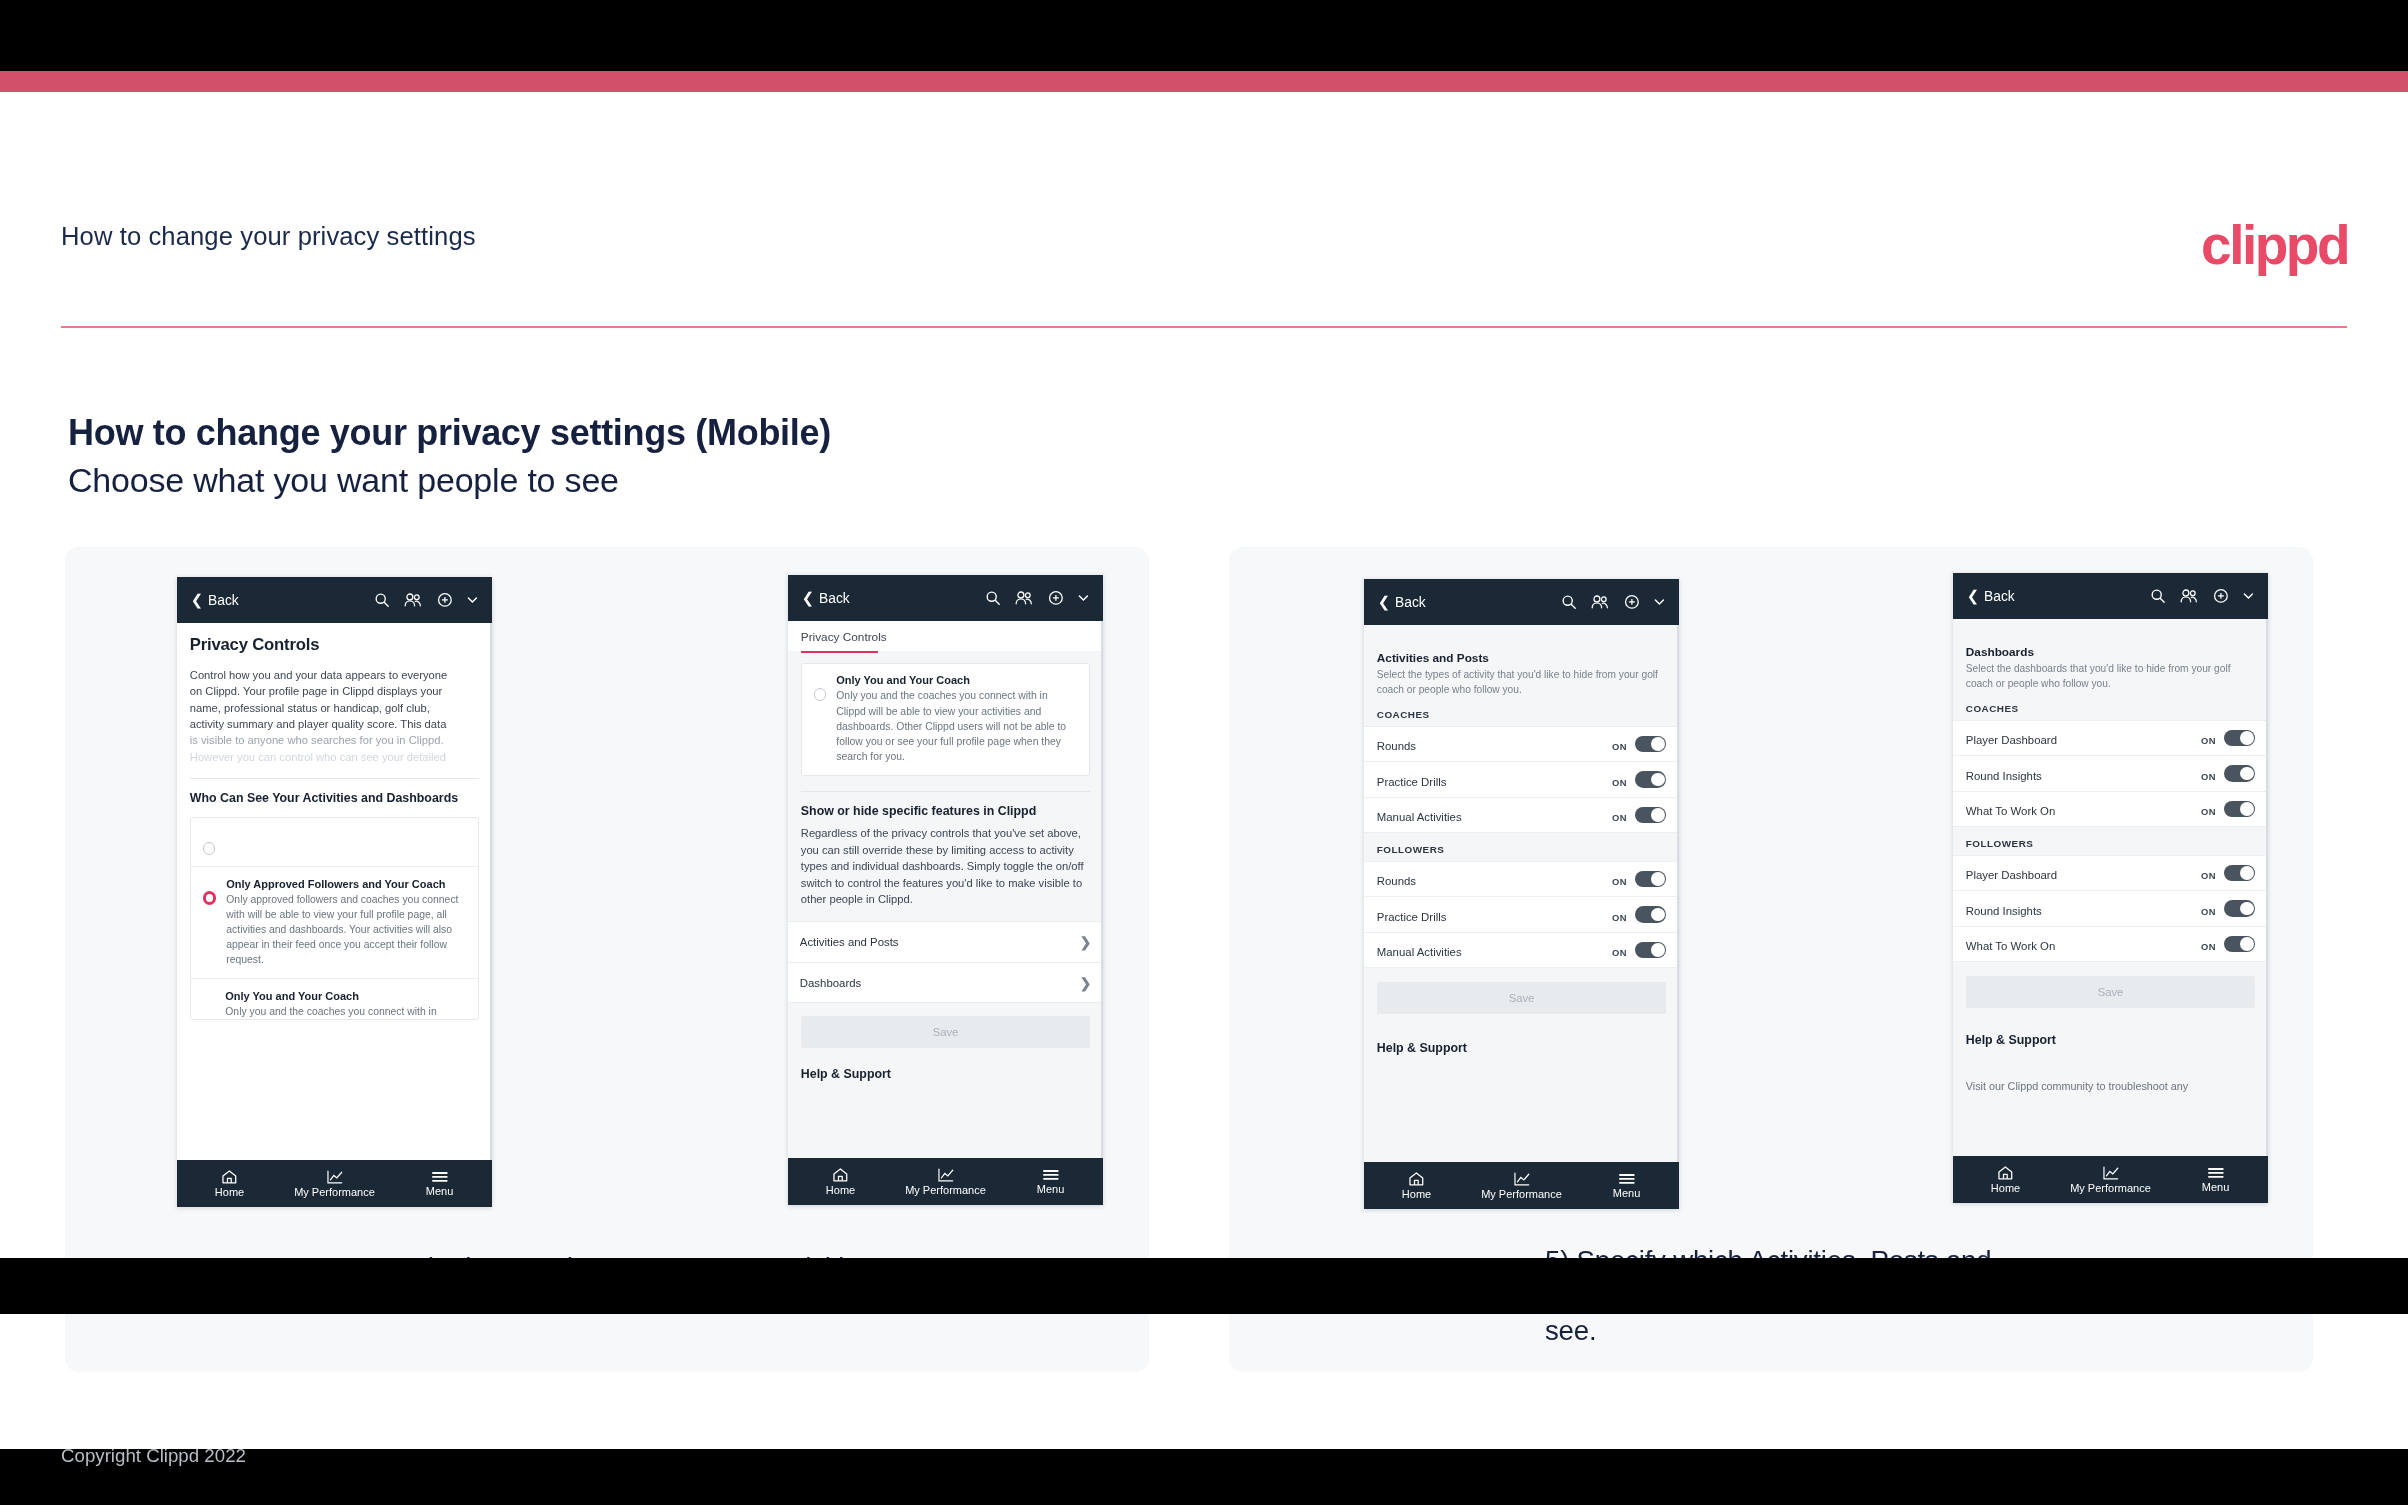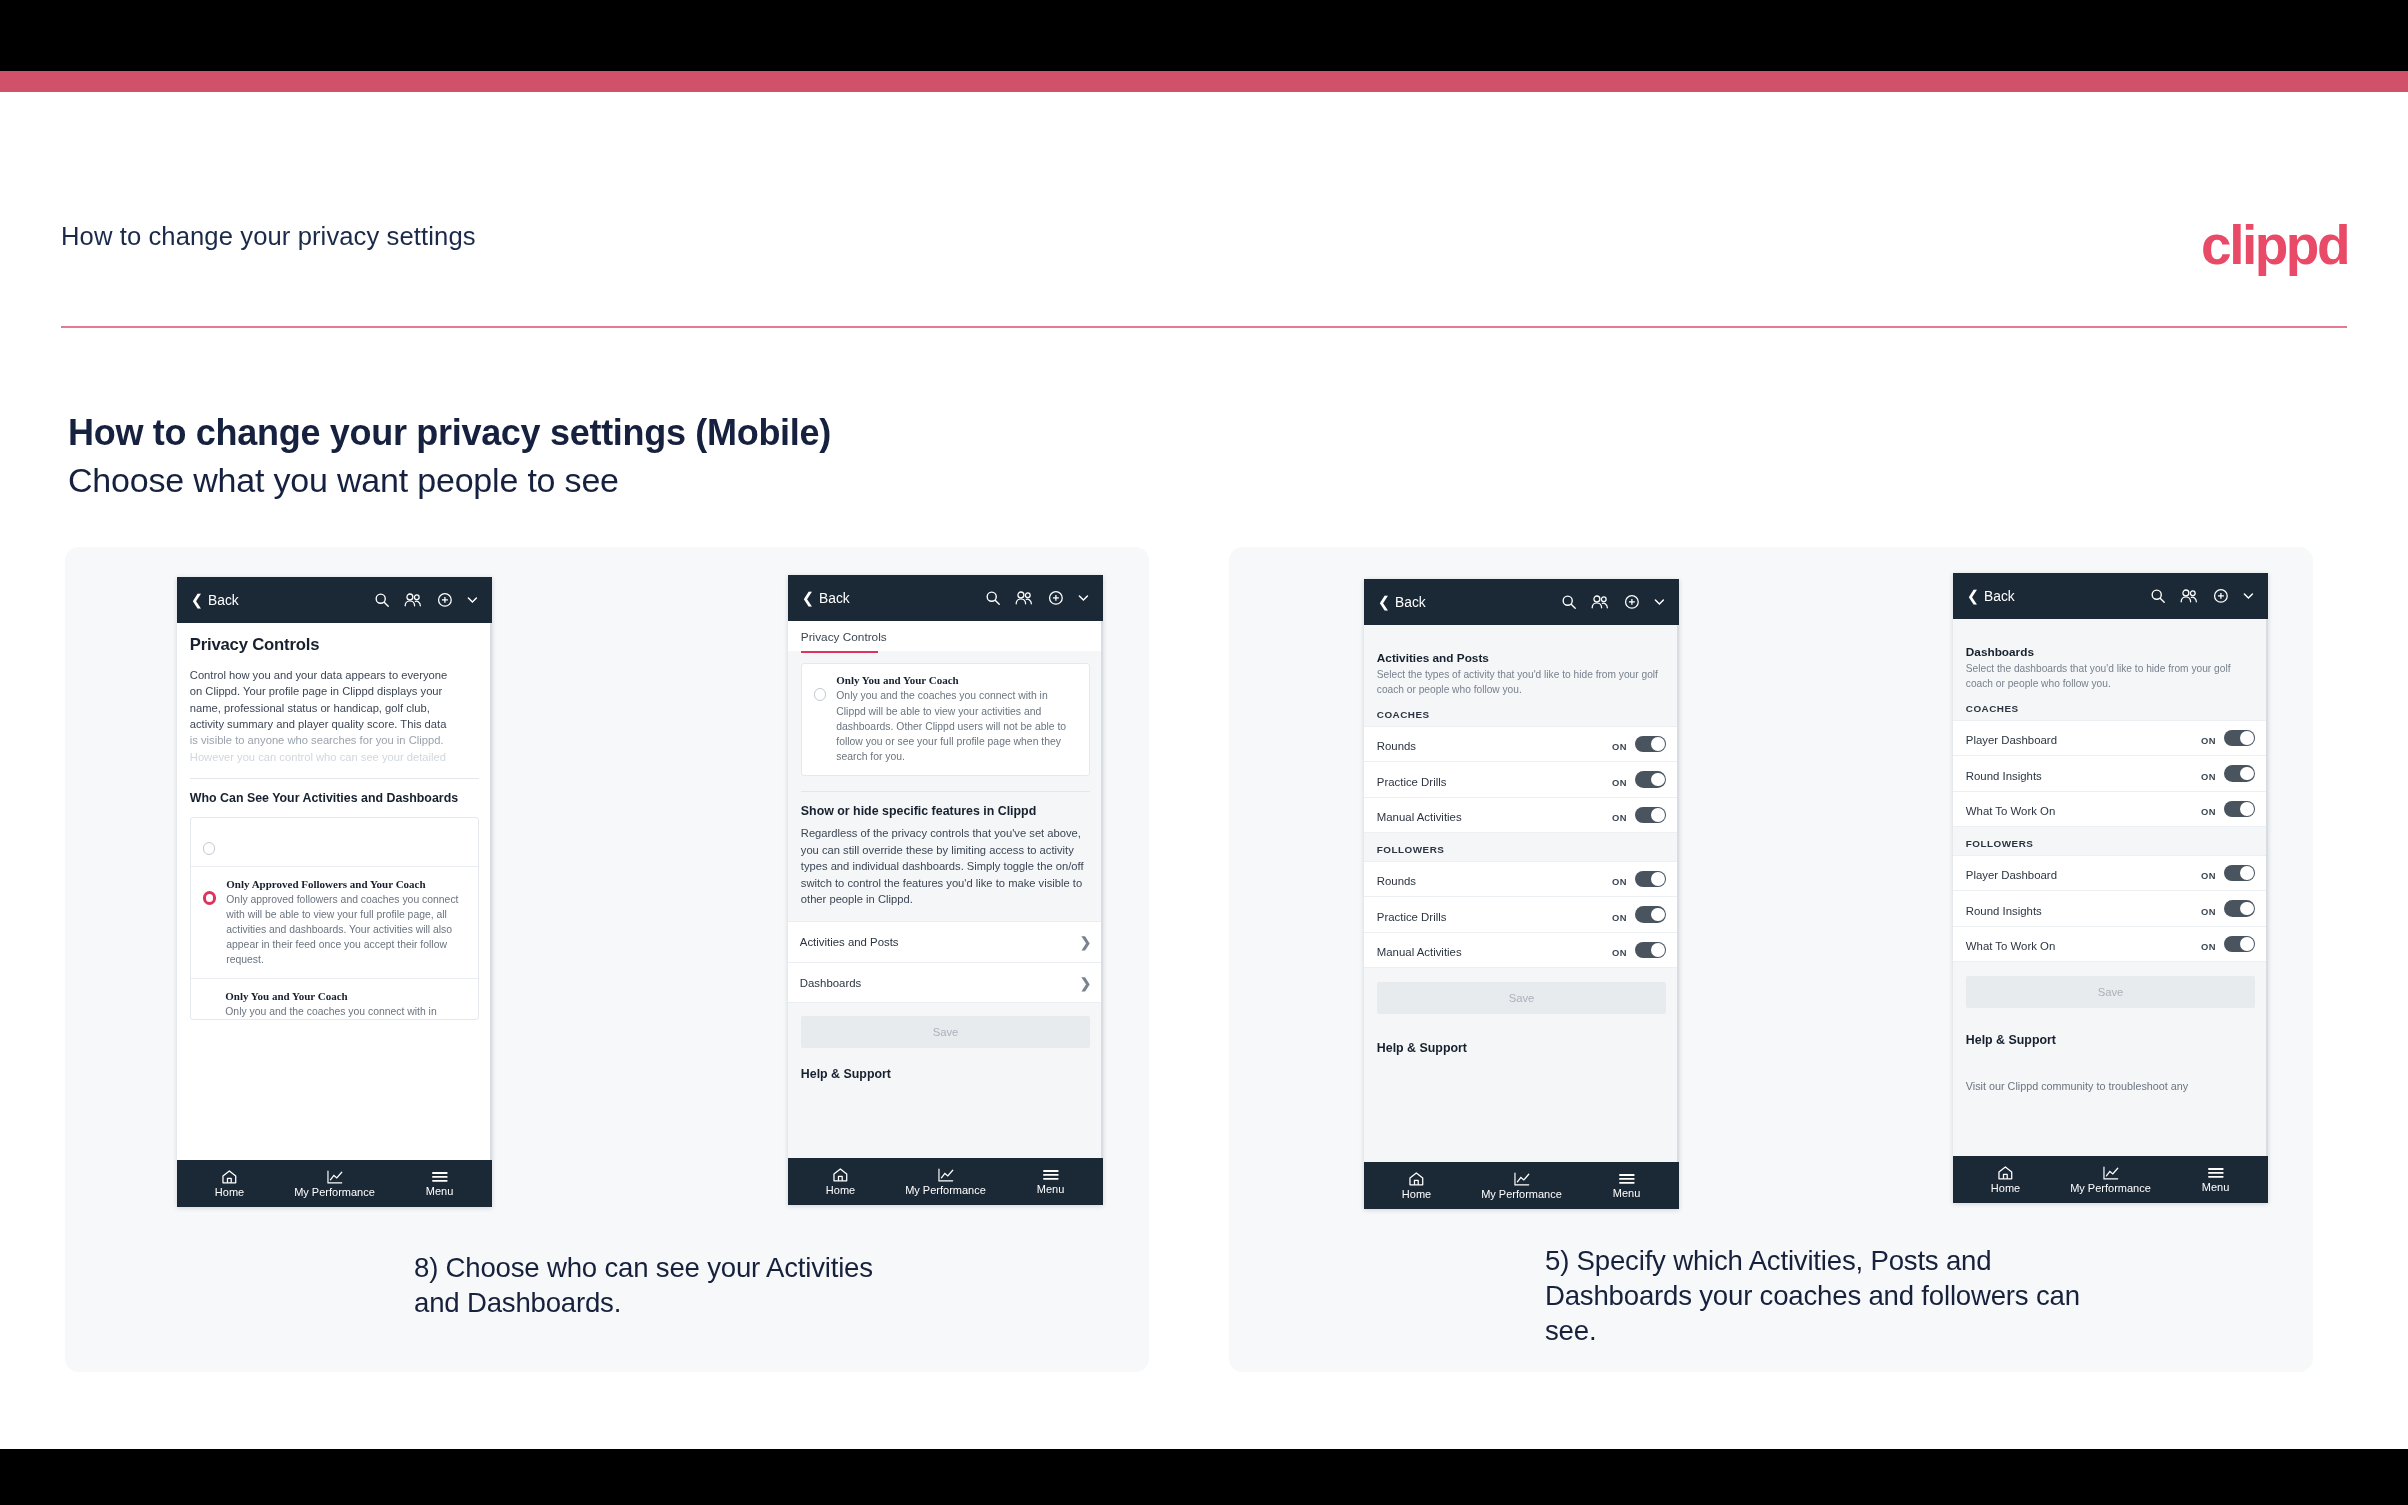--- a/index.html
+++ b/index.html
@@ -1,21 +1,21 @@
 <!DOCTYPE html>
 <html><head>
 <meta charset="utf-8">
 <style>
   * { box-sizing: border-box; margin: 0; padding: 0; }
   html, body {
     width: 2409px; height: 1505px;
     background: #000; overflow: hidden;
     font-family: "Liberation Sans", sans-serif;
   }
-  .slide-wrap { position: relative; width: 2409px; height: 1505px; background: #1d4ed8; }
+  .slide-wrap { position: relative; width: 2409px; height: 1314px; background: #1d4ed8; }
   .bar-black-top { position: absolute; left: 0; top: 0; width: 2409px; height: 71px; background: #000; }
   .bar-pink { position: absolute; left: 0; top: 71px; width: 2409px; height: 20.7px; background: #d1506a; }
   .bar-black-bottom { position: absolute; left: 0; bottom: 0; width: 2409px; height: 56px; background: #000; }
   .page {
     position: absolute; left: 0; top: 92px; width: 2409px; height: 1357px;
     background: #ffffff;
   }
 
   
   .hdr-title {
@@ -94,21 +94,21 @@
     border-radius: 3px; overflow: hidden;
   }
   .opt-row { display: flex; align-items: flex-start; padding: 10.8px 9.9px 10.8px 7.9px; border-bottom: 1px solid #eaedf1; }
   .opt-row:last-child { border-bottom: none; }
   .radio {
     flex: 0 0 auto; width: 12.8px; height: 12.8px; border-radius: 50%;
     border: 1.6px solid #c3c9d1; margin: 13.8px 9.9px 0 3.9px;
   }
   .radio.on { border: 3.9px solid #e0325f; width: 13.8px; height: 13.8px; }
   .opt-txt { flex: 1; }
-  .opt-title { font-size: 11px; font-weight: 700; color: #17202e; margin-bottom: 2px; font-family: Liberation Serif, serif; }
+  .opt-title { font-size: 11px; font-weight: 700; color: #17202e; margin-bottom: 2px; }
   .opt-desc { font-size: 10.4px; line-height: 1.45; color: #6b747f; }
 
   
   .tabbar { background: #fff; padding: 8.9px 12.8px 0; }
   .tab-lbl { font-size: 11.8px; color: #3c4654; padding-bottom: 6.9px; display: inline-block; }
   .tab-underline { height: 2px; width: 77px; background: #e0325f; margin-left: 12.8px; }
 
   
   .link-row {
     display: flex; align-items: center; justify-content: space-between;

